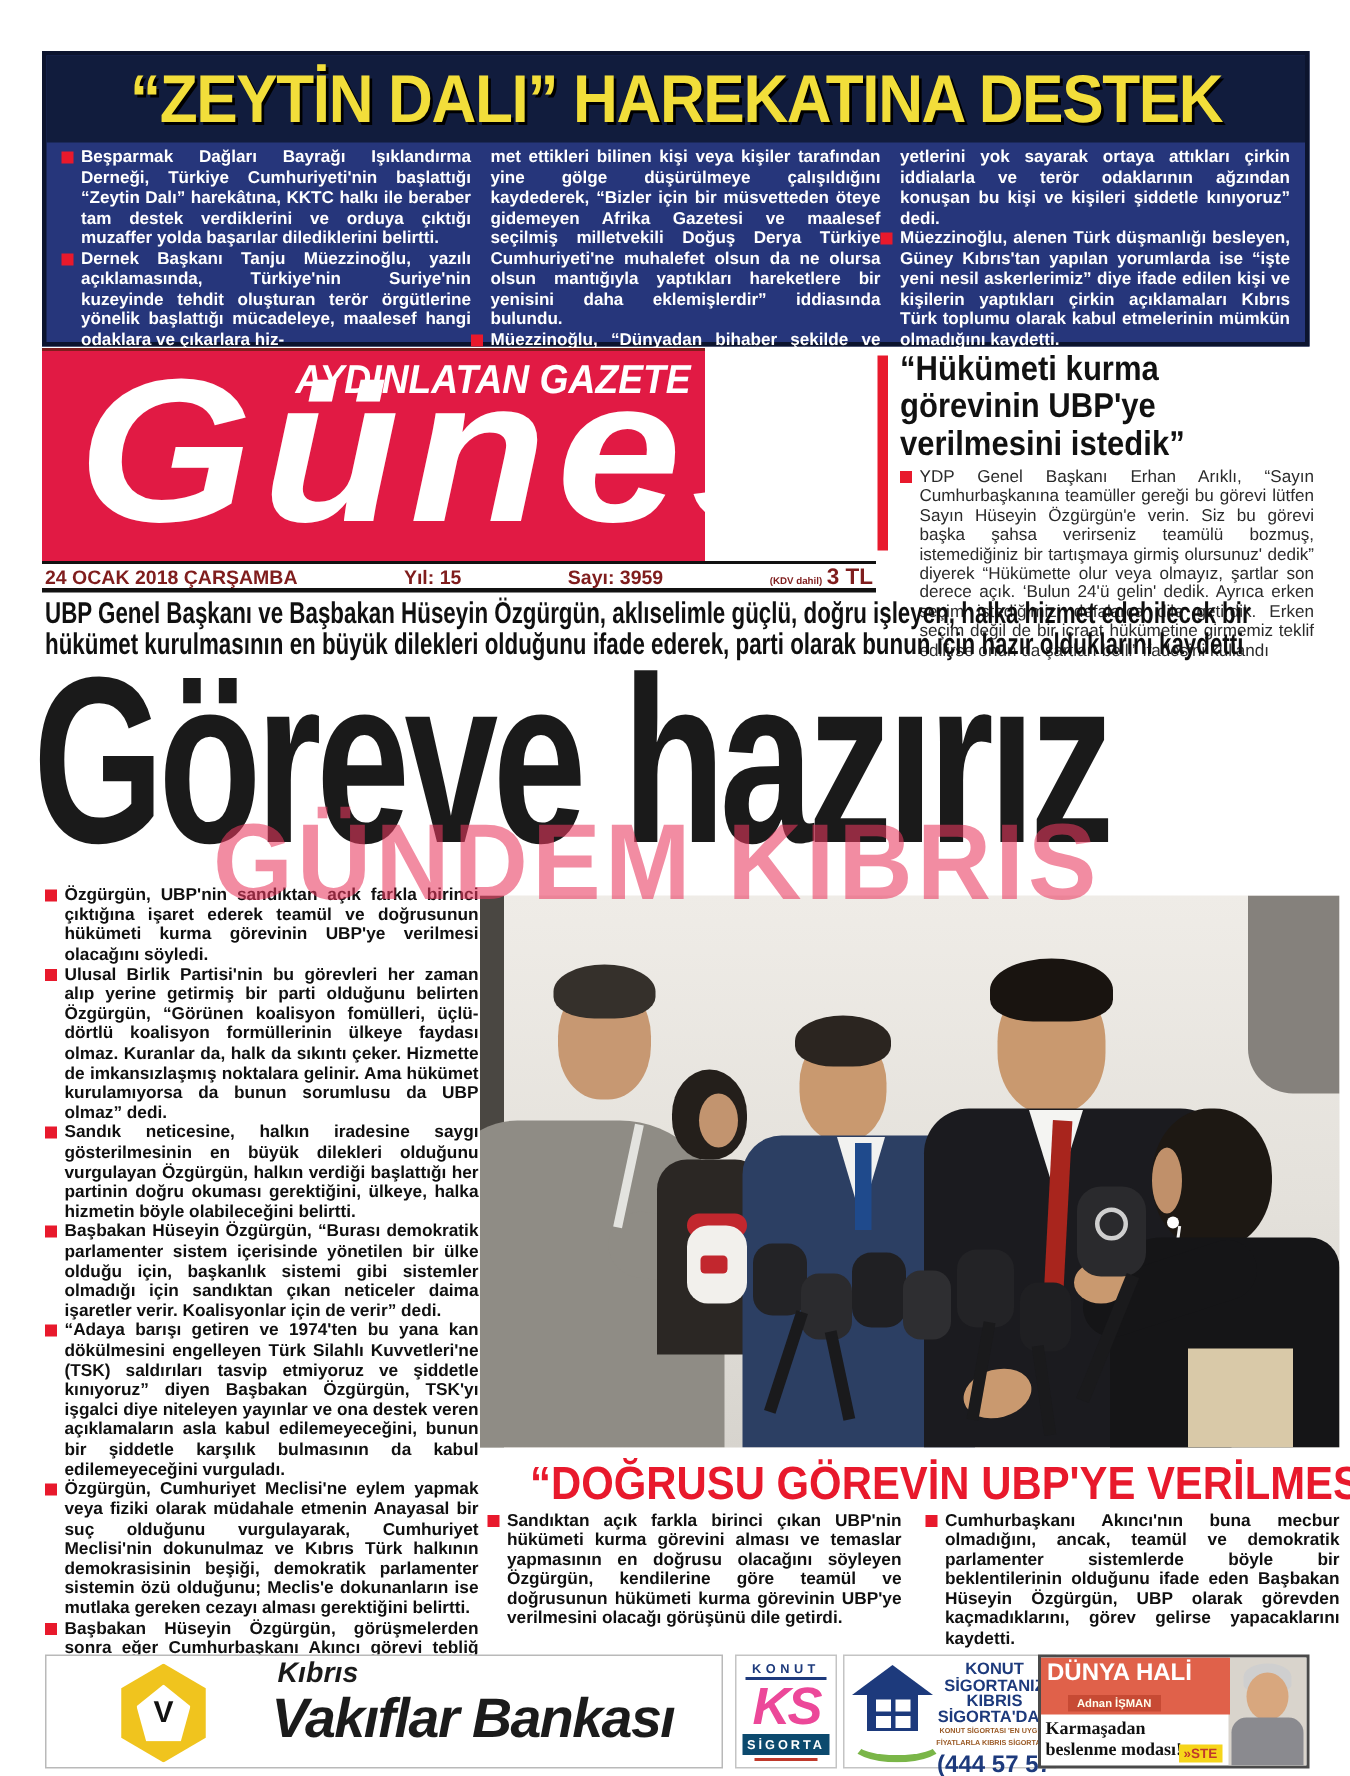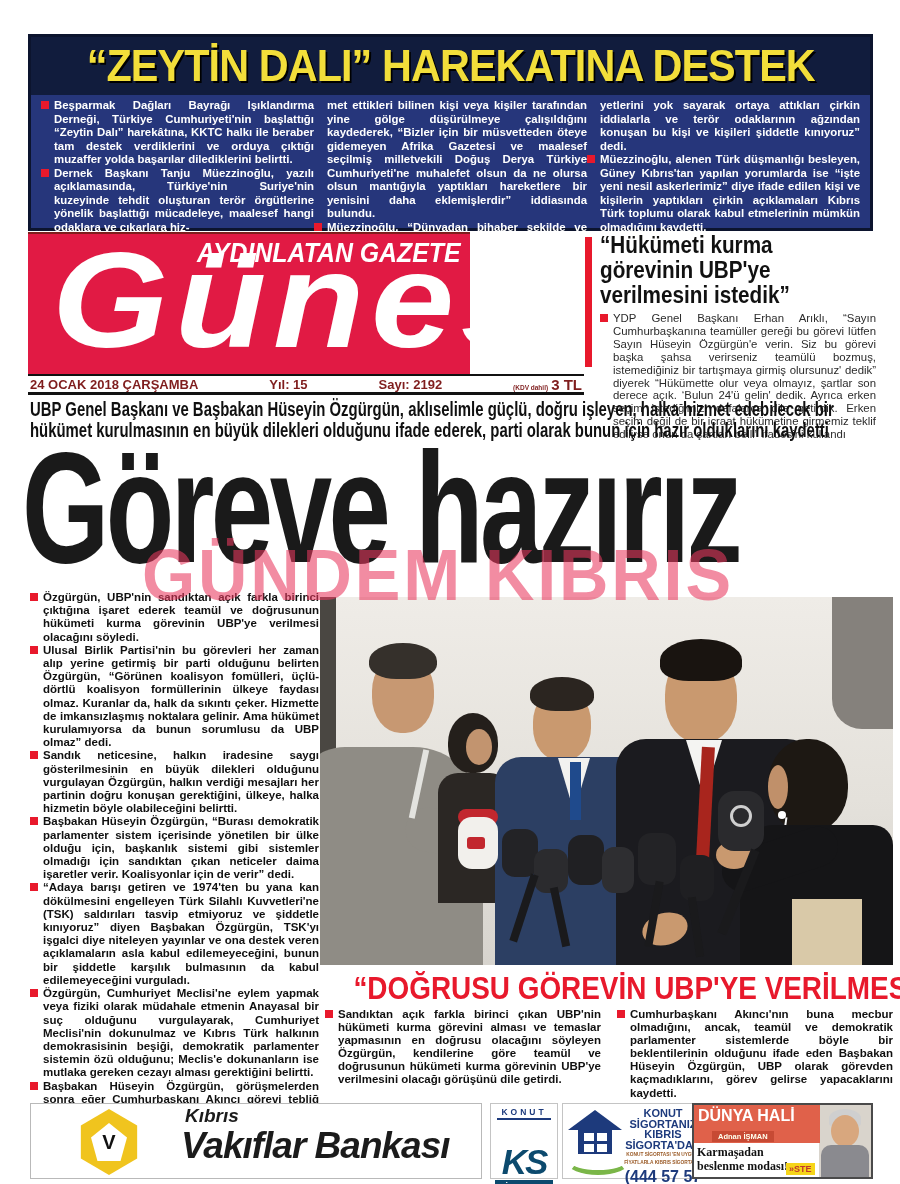--- a/index.html
+++ b/index.html
@@ -75,21 +75,21 @@
              clip-path:polygon(50% 0,100% 38%,82% 100%,18% 100%,0 38%);display:flex;align-items:center;
              justify-content:center;font-weight:bold;font-size:20px;color:#111;}
   .vakif-text{position:absolute;left:150px;top:2px;color:#1b1b1b;font-style:italic;font-weight:bold;}
   .vakif-text .l1{font-size:19px;line-height:20px;margin-left:4px;}
   .vakif-text .l2{font-size:37px;line-height:40px;letter-spacing:-1px;white-space:nowrap;}
 
   .ad-ks{position:absolute;left:490px;top:1103px;width:68px;height:76px;background:#fff;
          border:1px solid #c4c4c4;box-sizing:border-box;text-align:center;}
   .ks-top{font-size:8.5px;font-weight:bold;color:#1d3a7c;letter-spacing:3px;border-bottom:2px solid #1d3a7c;
           margin:3px 6px 0;padding-bottom:1px;}
-  .ks-big{font-size:35px;line-height:36px;font-weight:bold;font-style:italic;color:#0c4a6e;letter-spacing:-2px;margin-top:24px;}
+  .ks-big{font-size:35px;line-height:36px;font-weight:bold;font-style:italic;color:#ec4899;letter-spacing:-2px;}
   .ks-bot{background:#0c4a6e;color:#fff;font-size:8.5px;font-weight:bold;letter-spacing:2px;
           margin:0 4px;padding:2px 0;}
   .ks-line{height:2px;background:#c0392b;margin:2px 12px 0;}
 
   .ad-konut{position:absolute;left:562px;top:1103px;width:142px;height:76px;background:#fff;
             border:1px solid #c4c4c4;box-sizing:border-box;}
   .house{position:absolute;left:4px;top:6px;width:56px;height:64px;}
   .roof{width:0;height:0;border-left:27px solid transparent;border-right:27px solid transparent;
         border-bottom:20px solid #1d3a7c;margin:0 auto;}
   .hbody{width:34px;height:24px;background:#1d3a7c;margin:0 auto;display:grid;
@@ -139,21 +139,21 @@
     </div>
   </section>
 
   <section class="masthead">
     <div class="tagline">AYDINLATAN GAZETE</div>
     <div class="gunes">Güneş</div>
   </section>
   <div class="datebar">
     <span>24 OCAK 2018 ÇARŞAMBA</span>
     <span>Yıl: 15</span>
-    <span>Sayı: 2192</span>
+    <span>Sayı: 3959</span>
     <span>
       <span class="kdv">(KDV dahil)</span><span class="price">3 TL</span>
     </span>
   </div>
 
   <section class="ydp">
     <div class="ydp-bar"></div>
     <div class="ydp-head">“Hükümeti kurma görevinin UBP'ye verilmesini istedik”</div>
     <div class="ydp-body">
       <p class="para b">YDP Genel Başkanı Erhan Arıklı, “Sayın Cumhurbaşkanına teamüller gereği bu görevi lütfen Sayın Hüseyin Özgürgün'e verin. Siz bu görevi başka şahsa verirseniz teamülü bozmuş, istemediğiniz bir tartışmaya girmiş olursunuz' dedik” diyerek “Hükümette olur veya olmayız, şartlar son derece açık. ‘Bulun 24'ü gelin' dedik. Ayrıca erken seçim istediğimizi defalarca dile getirdik. Erken seçim değil de bir icraat hükümetine girmemiz teklif edilirse onun da şartları belli” ifadesini kullandı</p>
@@ -164,21 +164,21 @@
     <div>UBP Genel Başkanı ve Başbakan Hüseyin Özgürgün, aklıselimle güçlü, doğru işleyen, halka hizmet edebilecek bir</div>
     <div>hükümet kurulmasının en büyük dilekleri olduğunu ifade ederek, parti olarak bunun için hazır olduklarını kaydetti</div>
   </section>
 
   <div class="mainhead">Göreve hazırız</div>
   <div class="watermark">GÜNDEM KIBRIS</div>
 
   <section class="leftcol">
     <p class="para b">Özgürgün, UBP'nin sandıktan açık farkla birinci çıktığına işaret ederek teamül ve doğrusunun hükümeti kurma görevinin UBP'ye verilmesi olacağını söyledi.</p>
     <p class="para b">Ulusal Birlik Partisi'nin bu görevleri her zaman alıp yerine getirmiş bir parti olduğunu belirten Özgürgün, “Görünen koalisyon fomülleri, üçlü- dörtlü koalisyon formüllerinin ülkeye faydası olmaz. Kuranlar da, halk da sıkıntı çeker. Hizmette de imkansızlaşmış noktalara gelinir. Ama hükümet kurulamıyorsa da bunun sorumlusu da UBP olmaz” dedi.</p>
-    <p class="para b">Sandık neticesine, halkın iradesine saygı gösterilmesinin en büyük dilekleri olduğunu vurgulayan Özgürgün, halkın verdiği mesajları her partinin doğru konuşan gerektiğini, ülkeye, halka hizmetin böyle olabileceğini belirtti.</p>
+    <p class="para b">Sandık neticesine, halkın iradesine saygı gösterilmesinin en büyük dilekleri olduğunu vurgulayan Özgürgün, halkın verdiği başlattığı her partinin doğru okuması gerektiğini, ülkeye, halka hizmetin böyle olabileceğini belirtti.</p>
     <p class="para b">Başbakan Hüseyin Özgürgün, “Burası demokratik parlamenter sistem içerisinde yönetilen bir ülke olduğu için, başkanlık sistemi gibi sistemler olmadığı için sandıktan çıkan neticeler daima işaretler verir. Koalisyonlar için de verir” dedi.</p>
     <p class="para b">“Adaya barışı getiren ve 1974'ten bu yana kan dökülmesini engelleyen Türk Silahlı Kuvvetleri'ne (TSK) saldırıları tasvip etmiyoruz ve şiddetle kınıyoruz” diyen Başbakan Özgürgün, TSK'yı işgalci diye niteleyen yayınlar ve ona destek veren açıklamaların asla kabul edilemeyeceğini, bunun bir şiddetle karşılık bulmasının da kabul edilemeyeceğini vurguladı.</p>
     <p class="para b">Özgürgün, Cumhuriyet Meclisi'ne eylem yapmak veya fiziki olarak müdahale etmenin Anayasal bir suç olduğunu vurgulayarak, Cumhuriyet Meclisi'nin dokunulmaz ve Kıbrıs Türk halkının demokrasisinin beşiği, demokratik parlamenter sistemin özü olduğunu; Meclis'e dokunanların ise mutlaka gereken cezayı alması gerektiğini belirtti.</p>
     <p class="para b">Başbakan Hüseyin Özgürgün, görüşmelerden sonra eğer Cumhurbaşkanı Akıncı görevi tebliğ ederse, bu görevi almaları halinde temaslarını yapacaklarını kaydetti.</p>
   </section>
 
   <section class="photo">
     <div class="sh" style="left:0;top:0;width:16px;height:368px;background:#4a4742;"></div>
     <div class="sh" style="left:512px;top:0;width:61px;height:132px;background:#85817c;border-radius:0 0 0 30px;"></div>
 

